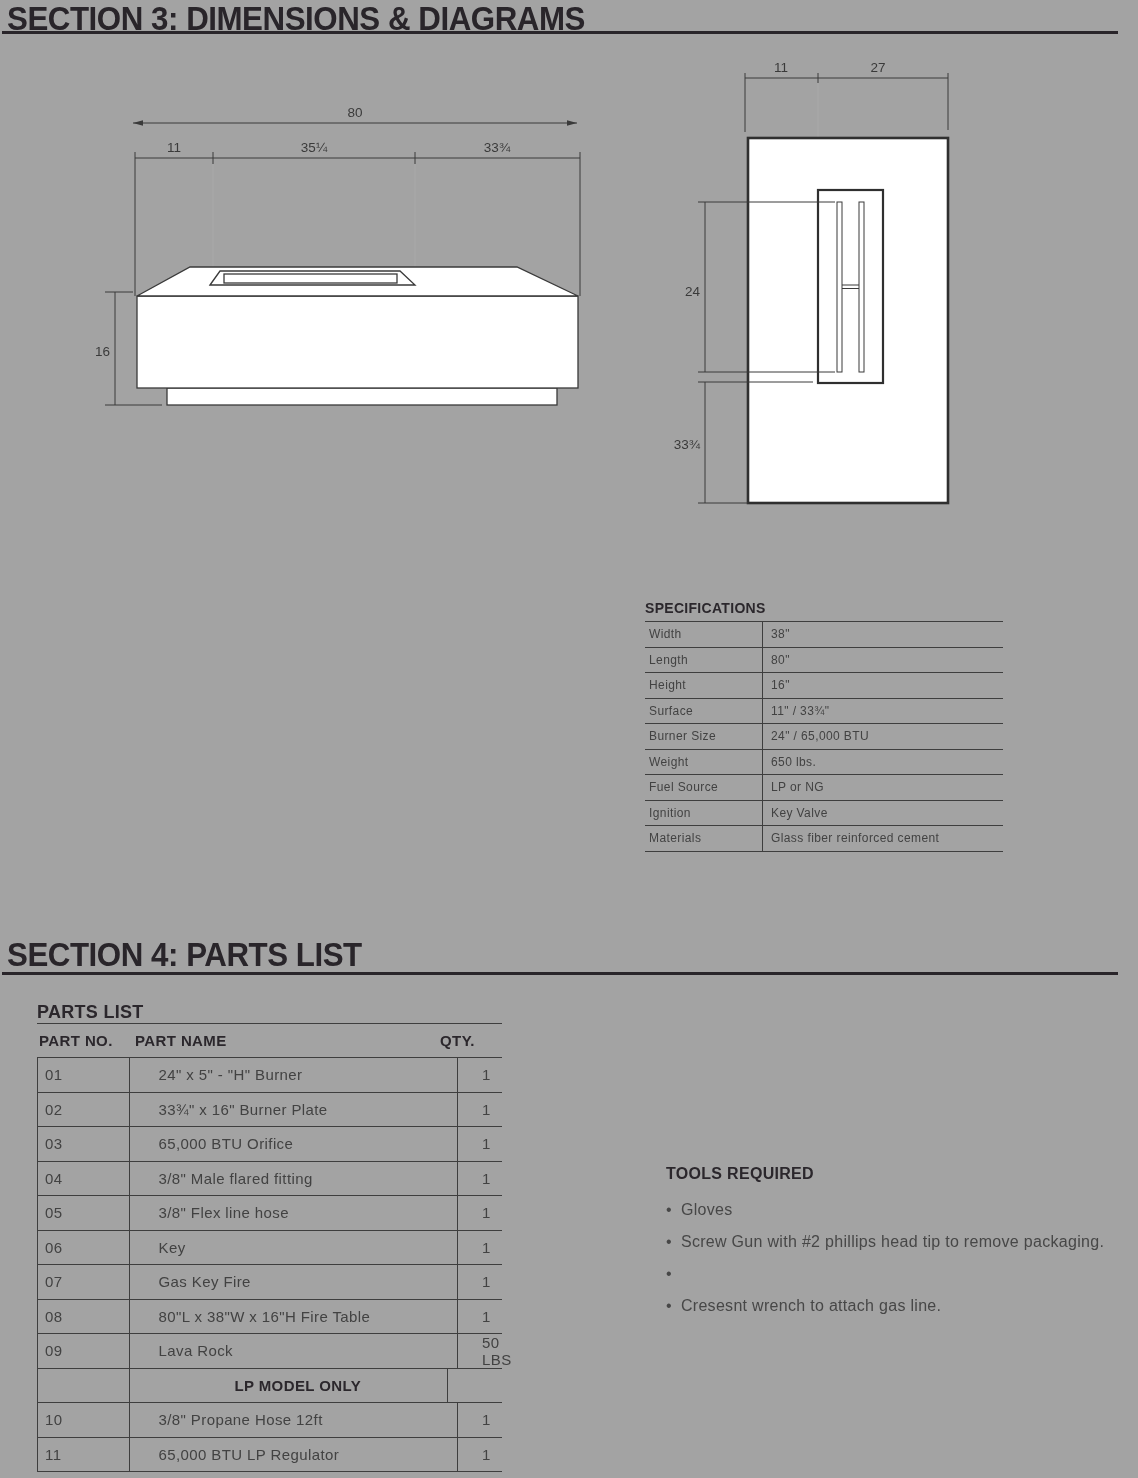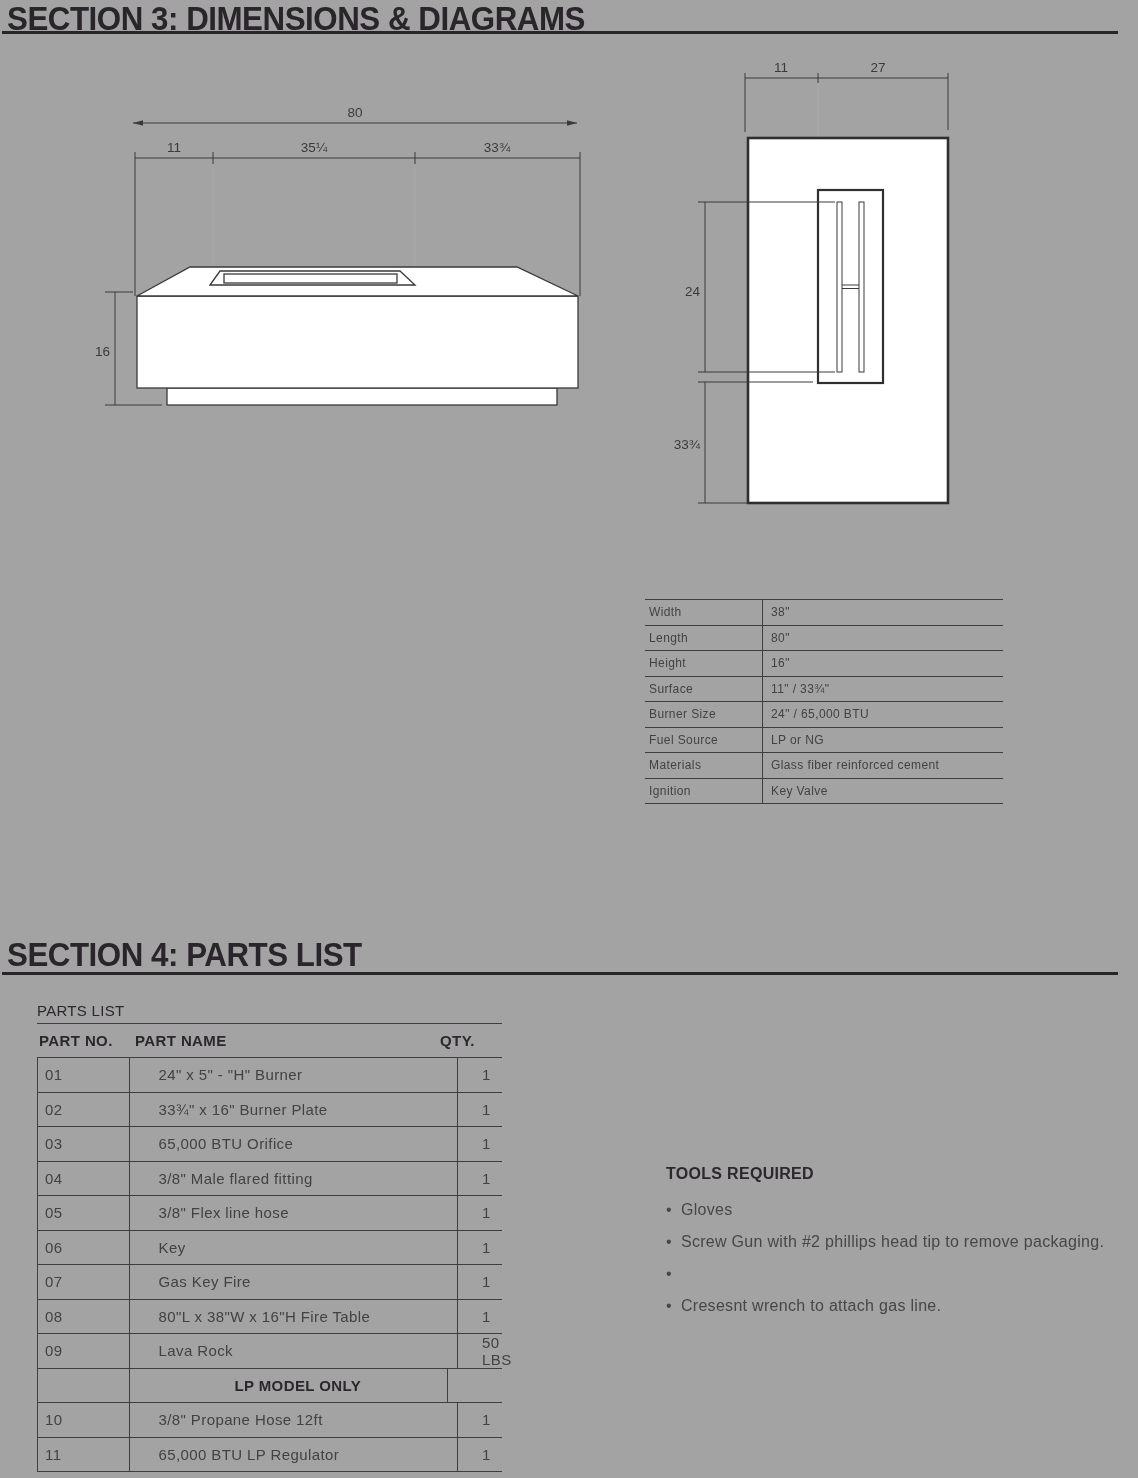--- a/index.html
+++ b/index.html
@@ -25,21 +25,21 @@
   .block-title{font-size:14px;font-weight:bold;color:#2b272c;letter-spacing:0.3px;}
   .spec{width:358px;}
   .spec .block-title{display:block;height:22px;line-height:18px;}
   .spec-table{border-top:1.5px solid #3e3e3e;}
   .spec-row{display:flex;height:24.5px;border-bottom:1.5px solid #3e3e3e;align-items:center;
     font-size:12px;letter-spacing:0.4px;color:#424242;}
   .spec-label{width:113px;padding-left:4px;flex:none;}
   .spec-value{flex:1;border-left:1.5px solid #3e3e3e;padding-left:8px;height:100%;display:flex;align-items:center;}
   
   .parts{width:465px;font-size:15px;letter-spacing:0.4px;}
-  .parts-title{font-size:15px;font-weight:normal;color:#2b272c;height:21px;letter-spacing:0.3px;}
+  .parts-title{font-size:18px;font-weight:bold;color:#2b272c;height:21px;letter-spacing:0.3px;}
   .parts-header{display:flex;height:33px;border-top:1.5px solid #3e3e3e;align-items:center;
     font-weight:bold;color:#2b272c;}
   .ph-no{width:85px;padding-left:2px;flex:none;}
   .ph-name{width:310px;padding-left:11px;flex:none;box-sizing:border-box;}
   .ph-qty{flex:1;padding-left:6px;}
   .parts-body{border-top:1.5px solid #3e3e3e;}
   .parts-row{display:flex;height:33.5px;border-bottom:1.5px solid #3e3e3e;border-left:1.5px solid #3e3e3e;
     align-items:center;color:#424242;gap:19px;}
   .pc-no{width:83.5px;padding-left:7px;flex:none;border-right:1.5px solid #3e3e3e;height:100%;display:flex;align-items:center;box-sizing:content-box;}
   .pc-name{width:298.5px;padding-left:10px;flex:none;border-right:1.5px solid #3e3e3e;height:100%;display:flex;align-items:center;}
@@ -129,20 +129,21 @@
 
     <g>
       <line class="ln-thin" x1="65" y1="327" x2="65" y2="448"></line>
       <line class="ln-thin" x1="58" y1="327" x2="173" y2="327"></line>
       <line class="ln-thin" x1="58" y1="448" x2="108" y2="448"></line>
       <text x="60" y="394" text-anchor="end">33¾</text>
     </g>
   </svg>
 
   <div class="abs spec" style="left:645px;top:599px;">
+    <span class="block-title">SPECIFICATIONS</span>
     <div class="spec-table">
       <div class="spec-row">
         <div class="spec-label">Width</div>
         <div class="spec-value">38"</div>
       </div>
       <div class="spec-row">
         <div class="spec-label">Length</div>
         <div class="spec-value">80"</div>
       </div>
       <div class="spec-row">
@@ -151,30 +152,34 @@
       </div>
       <div class="spec-row">
         <div class="spec-label">Surface</div>
         <div class="spec-value">11" / 33¾"</div>
       </div>
       <div class="spec-row">
         <div class="spec-label">Burner Size</div>
         <div class="spec-value">24" / 65,000 BTU</div>
       </div>
       <div class="spec-row">
+        <div class="spec-label">Weight</div>
+        <div class="spec-value">650 lbs.</div>
+      </div>
+      <div class="spec-row">
         <div class="spec-label">Fuel Source</div>
         <div class="spec-value">LP or NG</div>
       </div>
       <div class="spec-row">
+        <div class="spec-label">Ignition</div>
+        <div class="spec-value">Key Valve</div>
+      </div>
+      <div class="spec-row">
         <div class="spec-label">Materials</div>
         <div class="spec-value">Glass fiber reinforced cement</div>
-      </div>
-      <div class="spec-row">
-        <div class="spec-label">Ignition</div>
-        <div class="spec-value">Key Valve</div>
       </div>
     </div>
   </div>
 
   <div class="abs sec-heading" style="left:7px;top:938px;">SECTION 4: PARTS LIST</div>
   <div class="abs sec-rule" style="left:2px;top:972px;width:1116px;"></div>
 
   <div class="abs parts" style="left:37px;top:1002px;">
     <div class="parts-title">PARTS LIST</div>
     <div class="parts-header">

